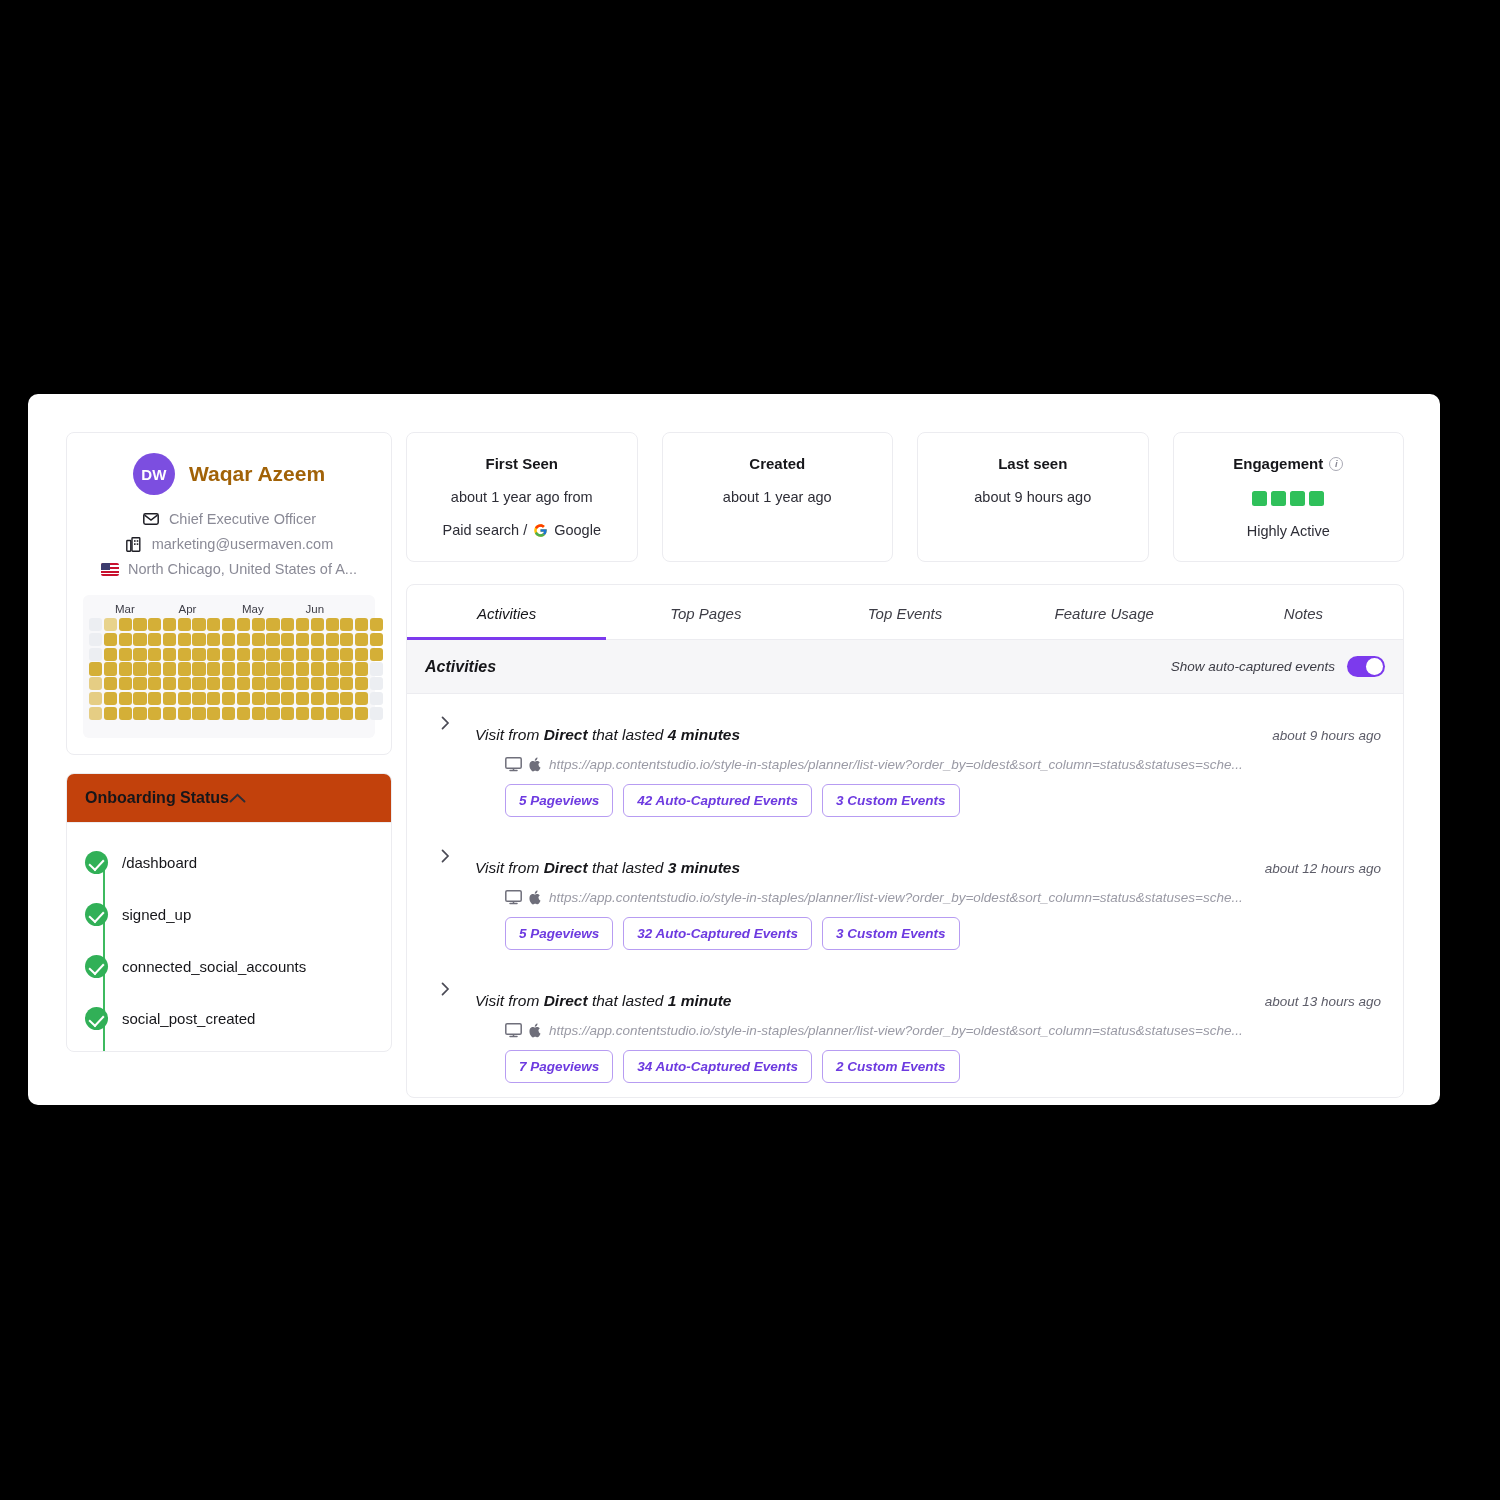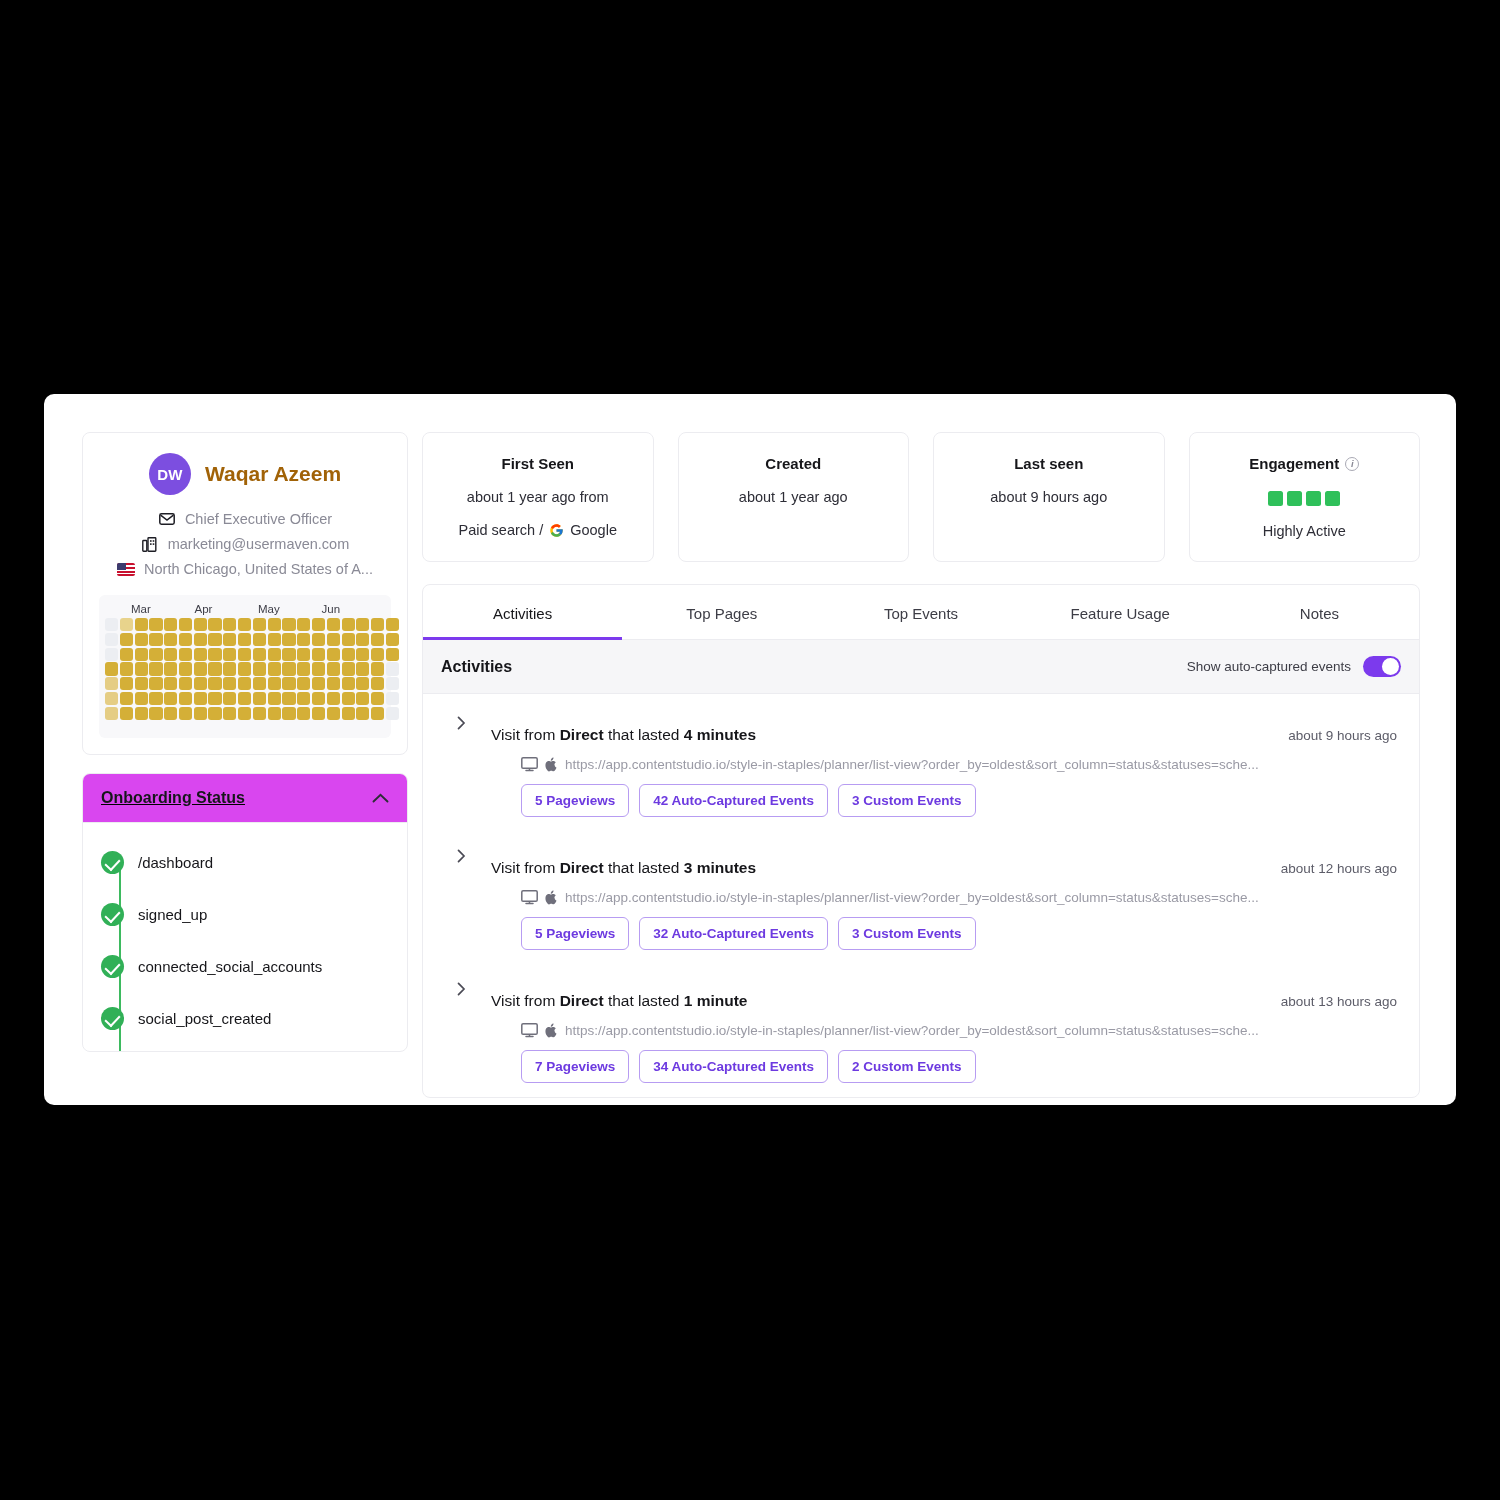--- a/index.html
+++ b/index.html
@@ -4,21 +4,21 @@
 <style>
   * { box-sizing: border-box; margin: 0; padding: 0; }
   html, body {
     width: 1500px; height: 1500px;
     background: #000000;
     font-family: "Liberation Sans", sans-serif;
     overflow: hidden;
   }
   .app-window {
     position: absolute;
-    left: 44px; top: 394px;
+    left: 28px; top: 394px;
     width: 1412px; height: 711px;
     background: #ffffff;
     border-radius: 10px;
     overflow: hidden;
   }
   .window-inner {
     display: flex;
     padding: 38px 36px 0 38px;
     gap: 14px;
   }
@@ -85,25 +85,24 @@
   .hm-cell { border-radius: 3px; }
 
   .onboarding-card {
     margin-top: 18px;
     border: 1px solid #ececf0;
     border-radius: 8px;
     overflow: hidden;
     background: #fff;
   }
   .ob-head {
-    background: #d946ef;
+    background: #c2410c;
     padding: 15px 18px;
-    display: flex; align-items: center; justify-content: space-between;
+    display: flex; align-items: center; 
     border-bottom: 1px solid #ececf0;
-    text-decoration: underline;
   }
   .ob-title { font-size: 16px; font-weight: 700; color: #16161a; }
   .chev-up { color: #3d3d46; font-size: 14px; line-height: 1; }
   .ob-list { padding: 14px 0 6px 0; position: relative; }
   .ob-item {
     display: flex; align-items: center; gap: 14px;
     padding: 0 18px; height: 52px; position: relative;
   }
   .ob-item .connector {
     position: absolute; left: 36px; top: 26px; width: 2px; height: 52px;
@@ -152,20 +151,21 @@
   }
   .eng-bars { display: flex; gap: 4px; margin-top: 2px; }
   .eng-bar { width: 15px; height: 15px; border-radius: 2.5px; }
 
   .tabs-card {
     margin-top: 22px;
     border: 1px solid #ececf0;
     border-radius: 8px;
     background: #fff;
     overflow: hidden;
+    font-style: italic;
   }
   .tabs {
     display: flex; border-bottom: 1px solid #ececf0;
   }
   .tab {
     flex: 1; text-align: center; padding: 20px 0 17px;
     font-size: 15px; color: #3d3d46; position: relative;
     cursor: pointer;
   }
   .tab.active { color: #16161a; }

